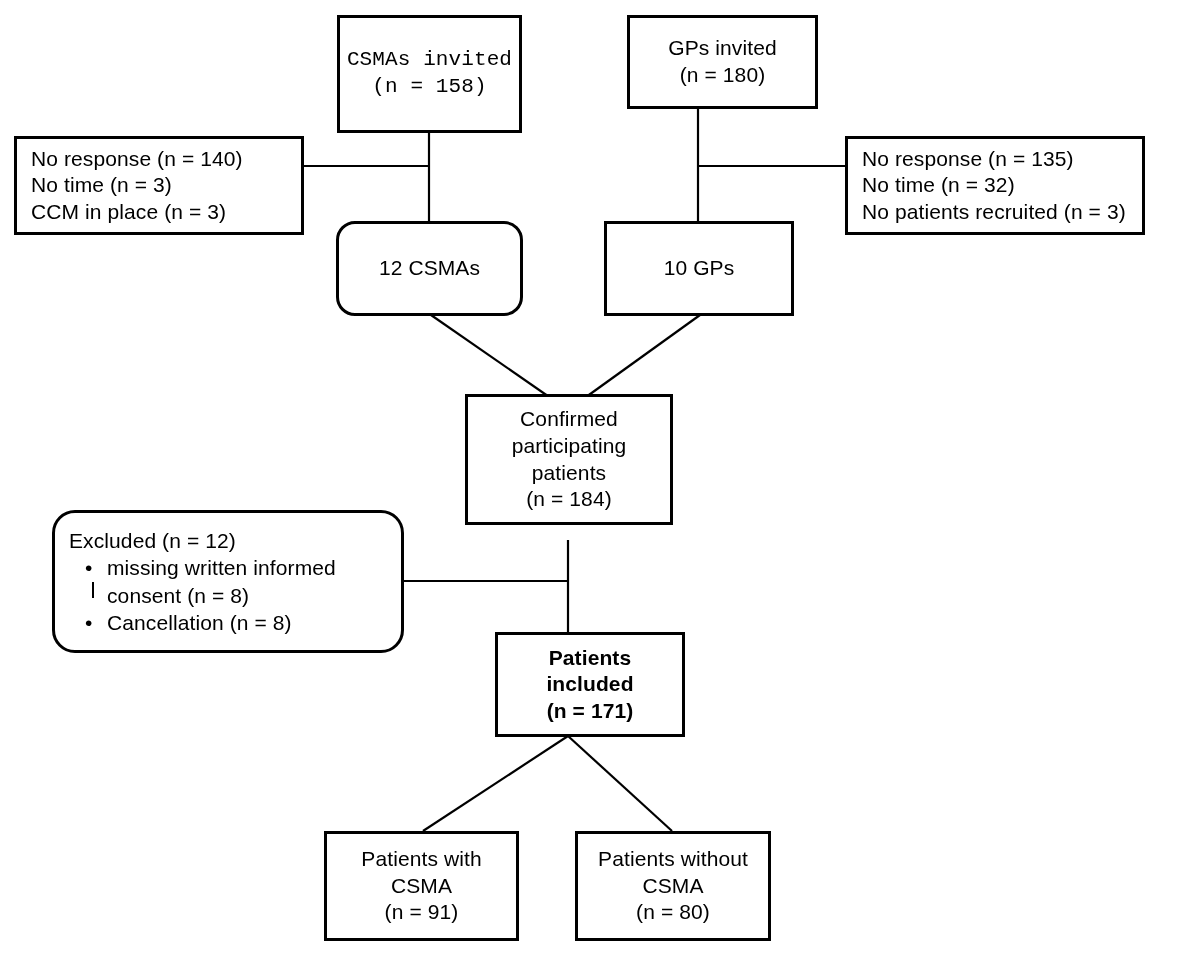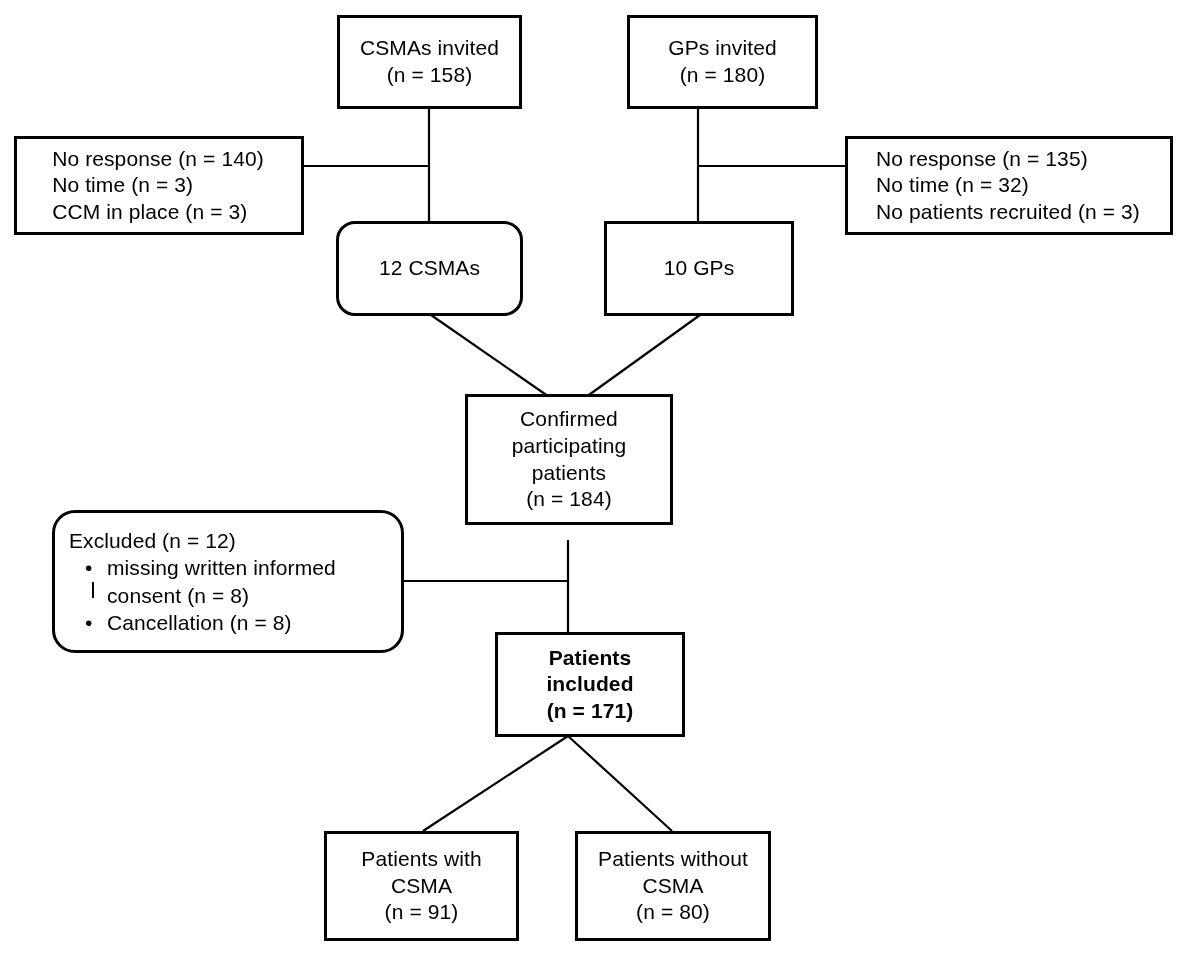--- a/index.html
+++ b/index.html
@@ -34,21 +34,21 @@
     background: #ffffff;
     display: flex;
     align-items: center;
     justify-content: center;
     font-size: 21px;
     line-height: 1.27;
     text-align: center;
     letter-spacing: 0.1px;
   }
   .node-box.align-left {
-    justify-content: center;
+    justify-content: flex-start;
     text-align: left;
     padding-left: 14px;
     padding-right: 16px;
   }
   .node-box.bold {
     font-weight: bold;
   }
   .node-text {
     white-space: pre-line;
     display: block;
@@ -116,37 +116,37 @@
       <line x1="568" y1="540" x2="568" y2="632"></line>
 
       <line x1="568" y1="581" x2="403" y2="581"></line>
 
       <line x1="568" y1="736" x2="423" y2="831"></line>
 
       <line x1="568" y1="736" x2="672" y2="831"></line>
     </g>
   </svg>
 
-  <div class="node-box" style="left:337px; top:15px; width:185px; height:94px;">
+  <div class="node-box" style="left:337px; top:15px; width:185px; height:118px;font-family:Liberation Mono, monospace;">
     <span class="node-text">CSMAs invited
 (n = 158)</span>
   </div>
 
   <div class="node-box" style="left:603px; top:15px; width:191px; height:94px;margin-left:24px;">
     <span class="node-text">GPs invited
 (n = 180)</span>
   </div>
 
   <div class="node-box align-left" style="left:14px; top:136px; width:290px; height:99px;">
     <span class="multi-line-text">No response (n = 140)
 No time (n = 3)
 CCM in place (n = 3)</span>
   </div>
 
-  <div class="node-box align-left" style="left:845px; top:136px; width:328px; height:99px;">
+  <div class="node-box align-left" style="left:845px; top:136px; width:300px; height:99px;">
     <span class="multi-line-text">No response (n = 135)
 No time (n = 32)
 No patients recruited (n = 3)</span>
   </div>
 
   <div class="node-box" style="left:336px; top:221px; width:187px; height:95px;border-radius:19px;">
     <span class="node-text">12 CSMAs</span>
   </div>
 
   <div class="node-box" style="left:604px; top:221px; width:190px; height:95px;">

